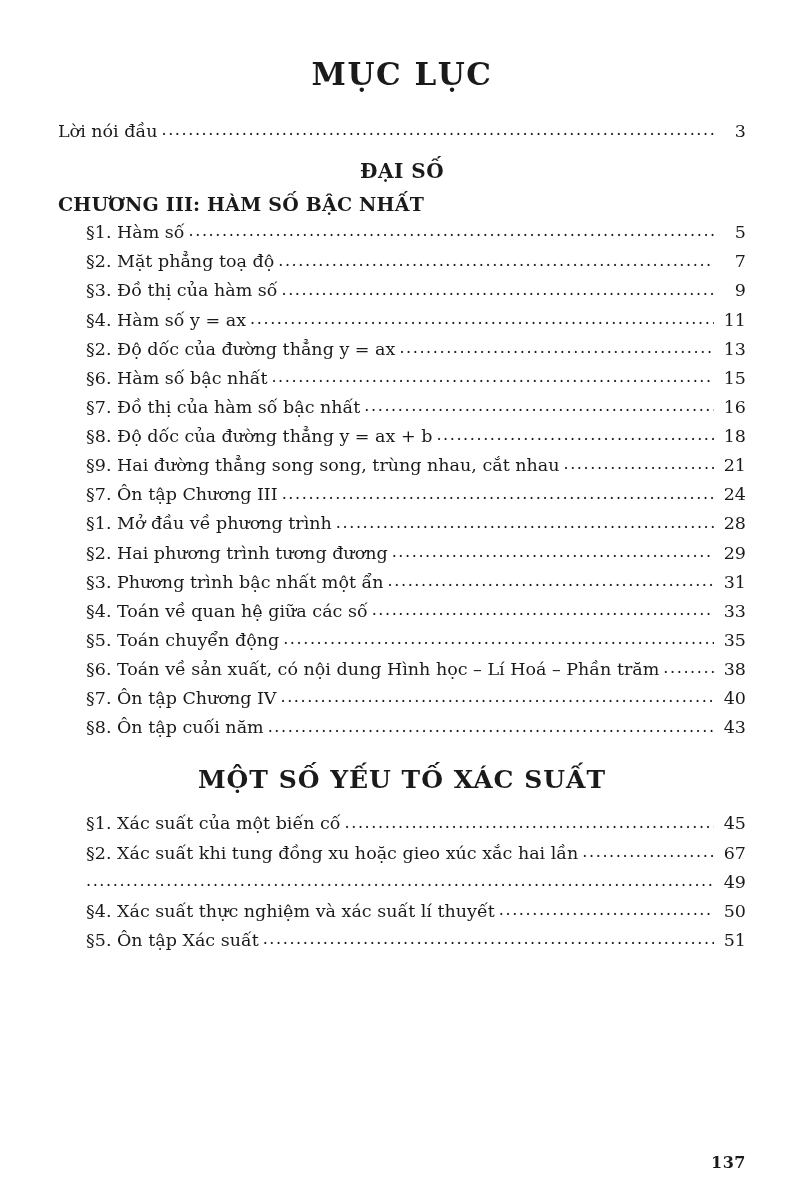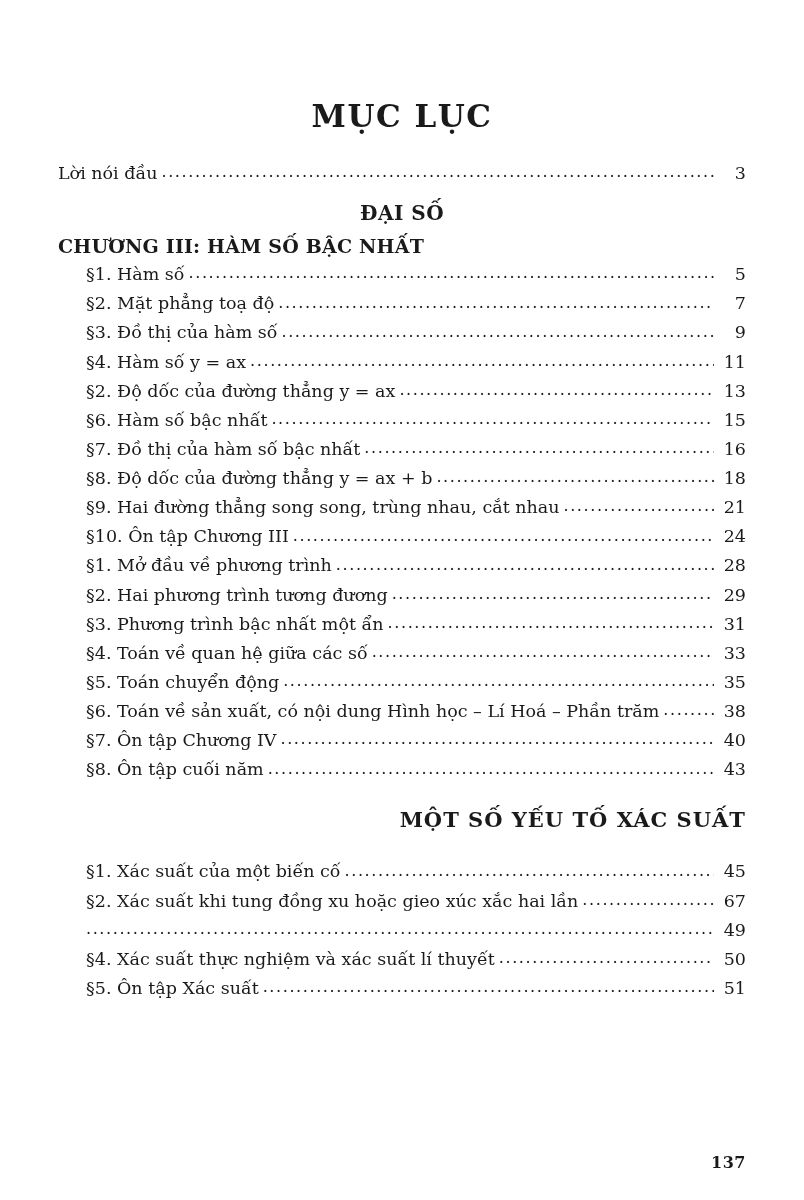--- a/index.html
+++ b/index.html
@@ -11,42 +11,41 @@
     width: 804px;
     height: 1200px;
     font-family: "DejaVu Serif", serif;
     color: #1a1a1a;
     position: relative;
     overflow: hidden;
   }
   .page {
     position: absolute;
     inset: 0;
-    padding: 88px 58px 0 58px;
+    padding: 46px 58px 0 58px;
     box-sizing: border-box;
   }
   .page-title {
     text-align: center;
     font-size: 31px;
     font-weight: bold;
     letter-spacing: 1.5px;
     margin: 10px 0 26px 0;
   }
   .section-heading {
     text-align: center;
     font-size: 20px;
     font-weight: bold;
     letter-spacing: 0.5px;
     margin: 14px 0 6px 0;
   }
   .section-heading.big {
-    font-size: 21px;
-    margin: 24px 0 26px 0;
+    font-size: 25px;
+    margin: 24px 0 16px 0;
     letter-spacing: 1px;
-    text-align: right;
   }
   .chapter-heading {
     font-size: 19px;
     font-weight: bold;
     margin: 10px 0 4px 0;
     letter-spacing: 0.2px;
   }
   .toc-row {
     display: flex;
     align-items: flex-end;
@@ -144,21 +143,21 @@
         <span class="toc-label">§8. Độ dốc của đường thẳng y = ax + b</span>
         <span class="toc-dots">............................................................................................................................</span>
         <span class="toc-page">18</span>
       </div>
       <div class="toc-row indent">
         <span class="toc-label">§9. Hai đường thẳng song song, trùng nhau, cắt nhau</span>
         <span class="toc-dots">............................................................................................................................</span>
         <span class="toc-page">21</span>
       </div>
       <div class="toc-row indent">
-        <span class="toc-label">§10. Ôn tập Chương III</span>
+        <span class="toc-label">§7. Ôn tập Chương III</span>
         <span class="toc-dots">............................................................................................................................</span>
         <span class="toc-page">24</span>
       </div>
       <div class="toc-row indent">
         <span class="toc-label">§1. Mở đầu về phương trình</span>
         <span class="toc-dots">............................................................................................................................</span>
         <span class="toc-page">28</span>
       </div>
       <div class="toc-row indent">
         <span class="toc-label">§2. Hai phương trình tương đương</span>

